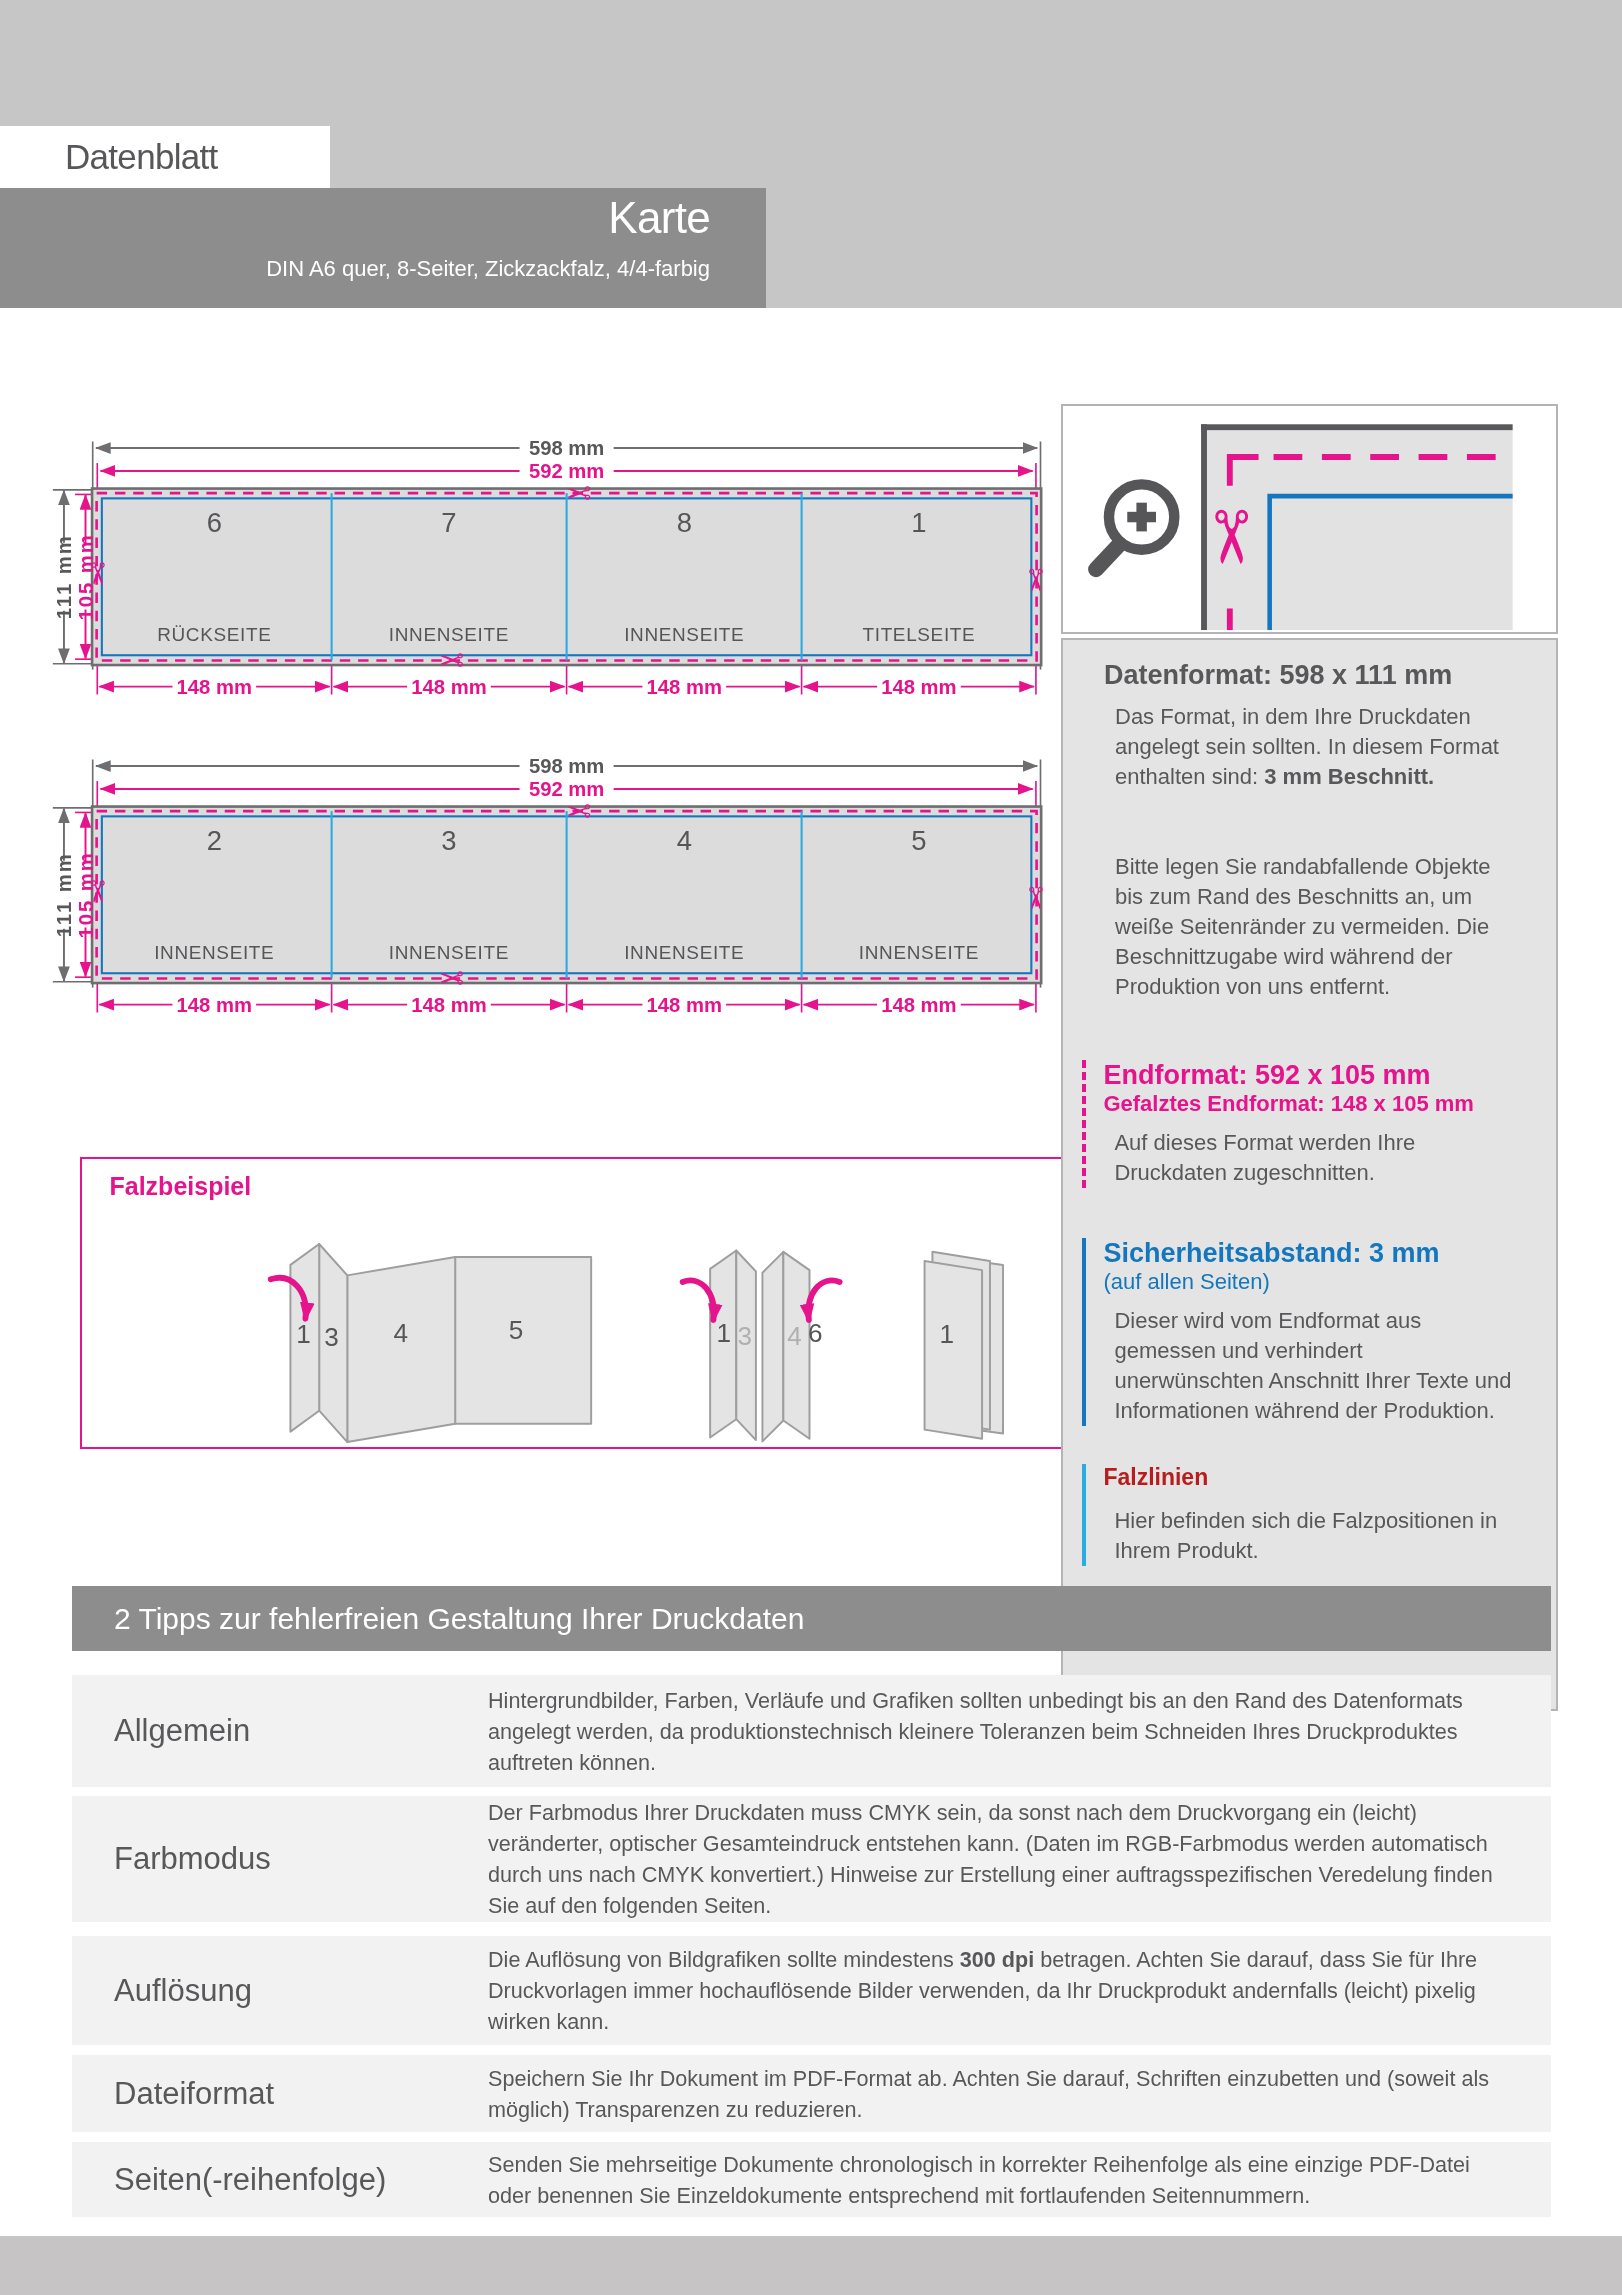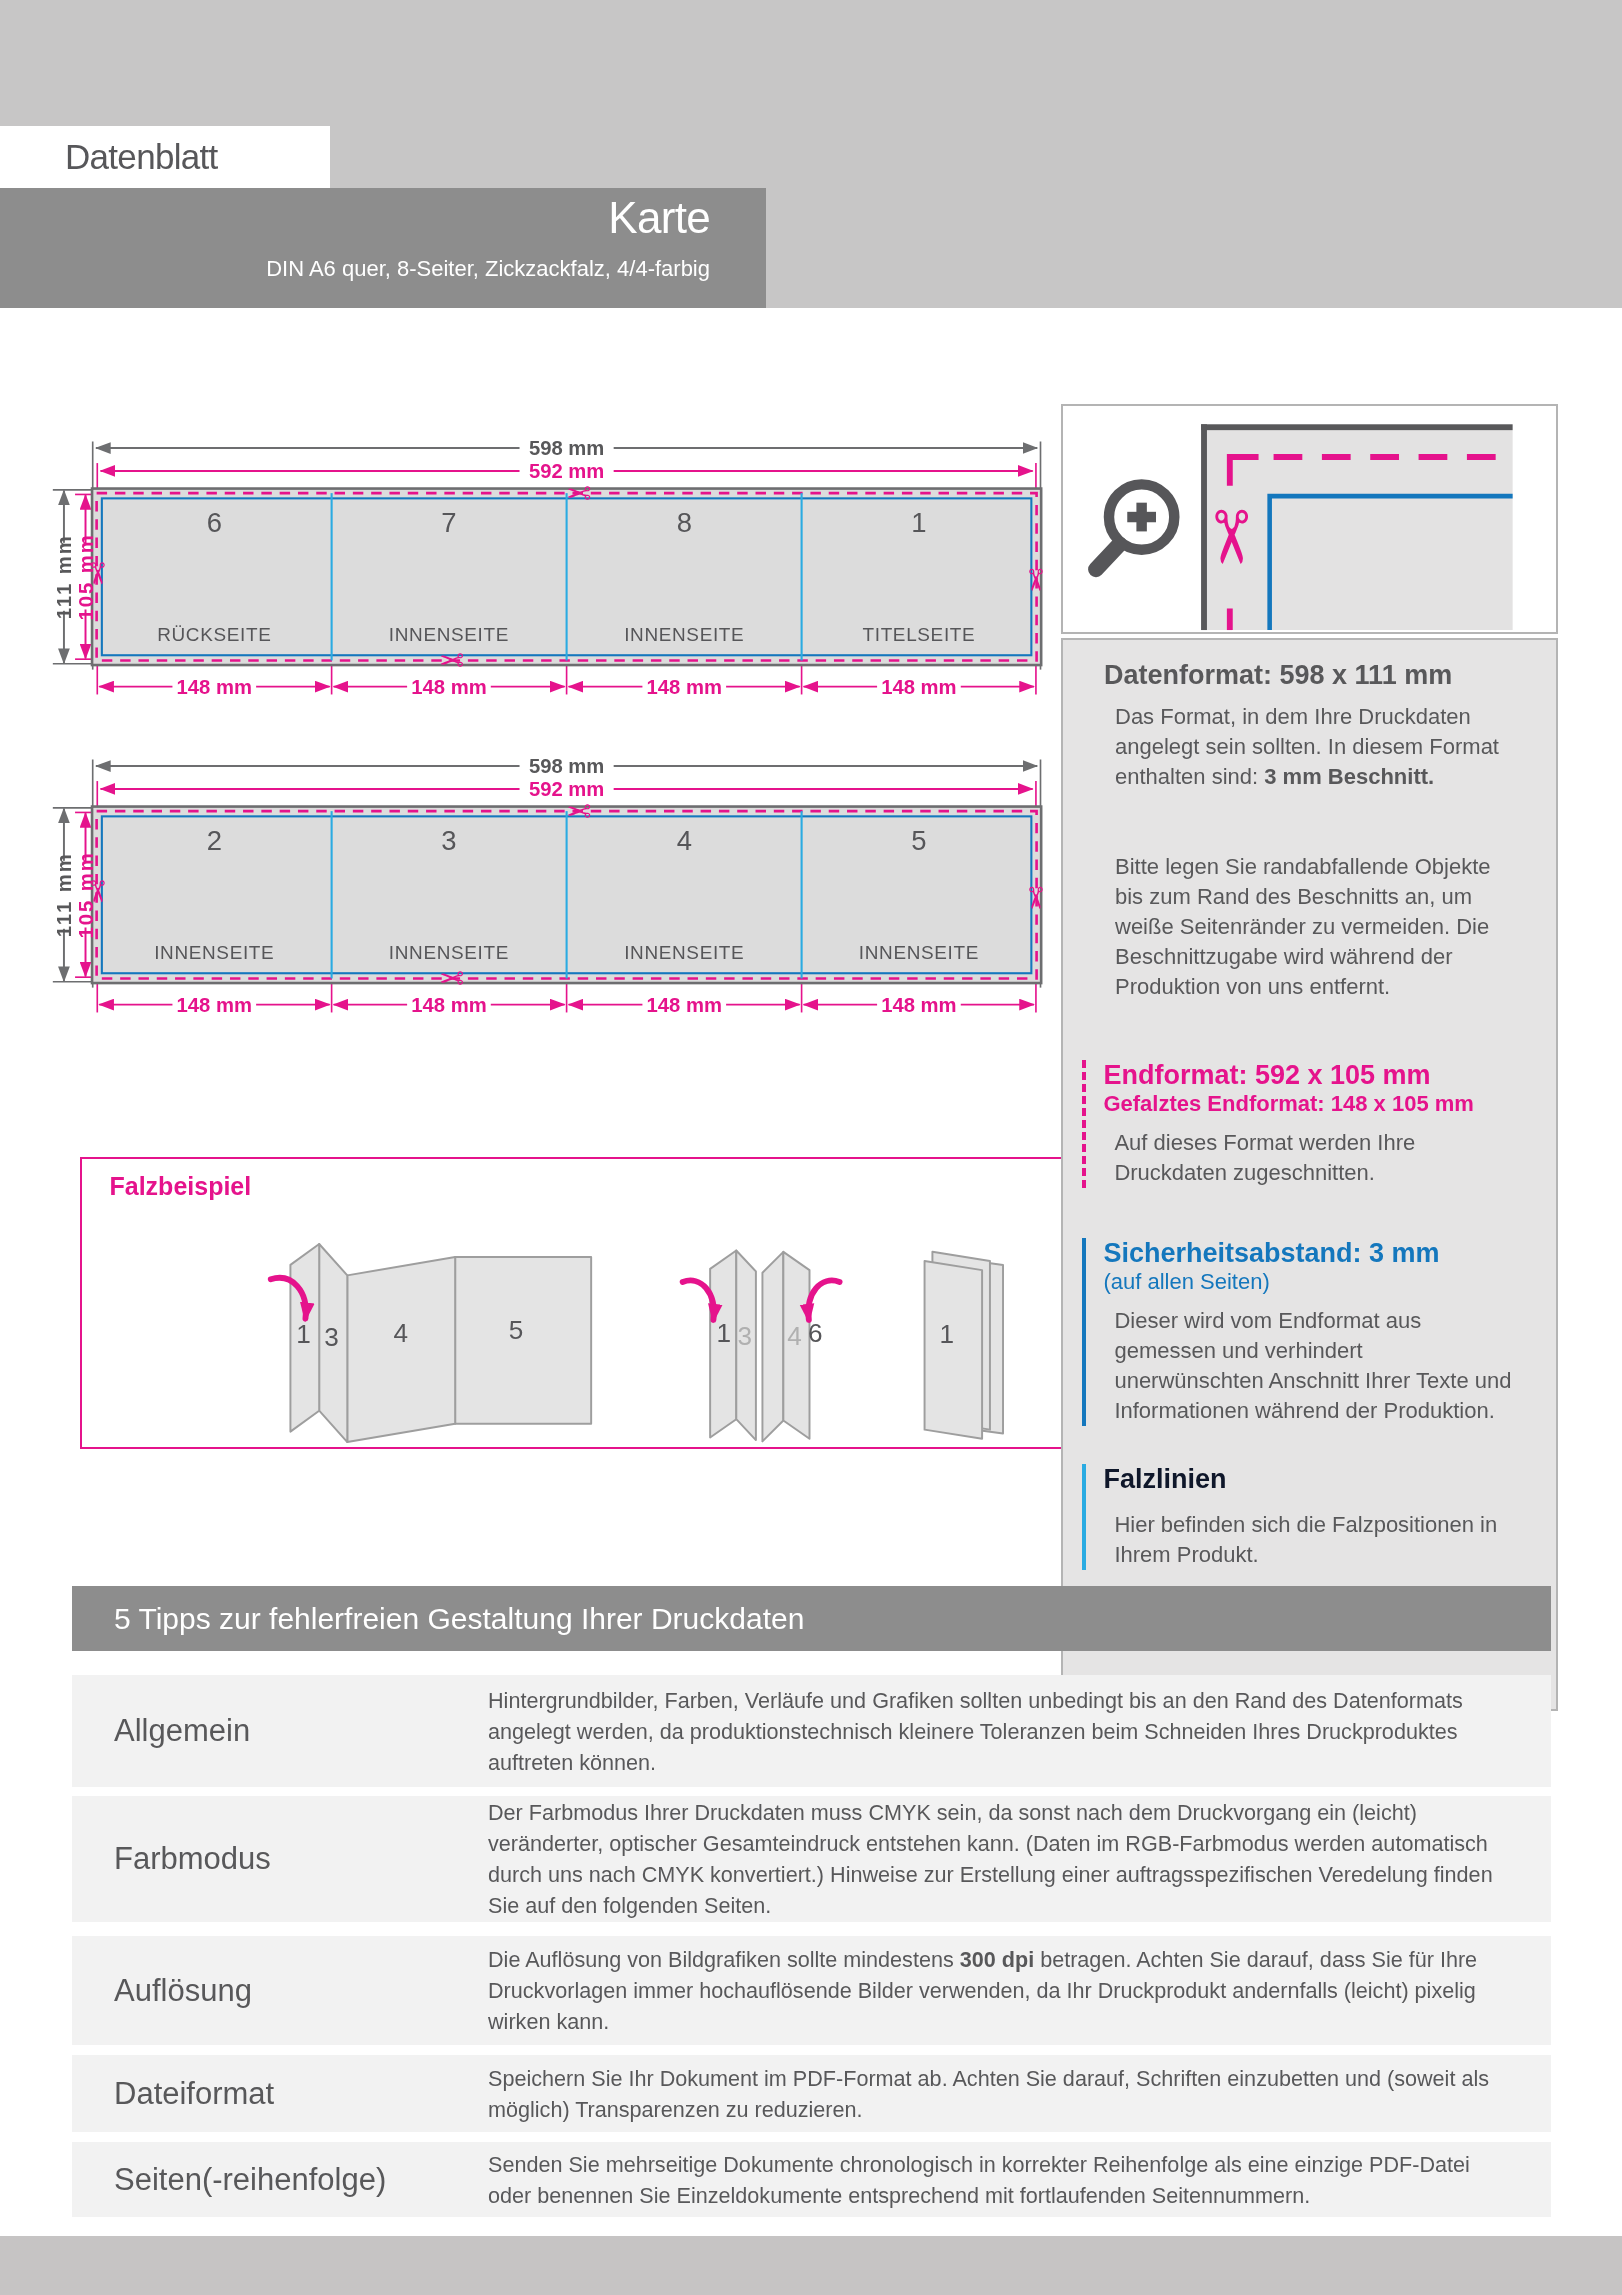--- a/index.html
+++ b/index.html
@@ -34,21 +34,21 @@
   .ip-h{font-size:27px;font-weight:bold;color:#58585a;margin:0 0 7.9px 0;}
   .ip-p{font-size:22px;line-height:30px;color:#58585a;margin:11px;}
   .blk{margin-left:-21.6px;padding-left:17px;}
   .blk-end{border-left:4.6px dashed #e5138c;margin-top:58px;}
   .blk-safe{border-left:4.6px solid #1477bd;margin-top:50px;}
   .blk-fold{border-left:4.6px solid #2aabe2;margin-top:38px;}
   .ip-h-m{font-size:27px;font-weight:bold;color:#e5138c;margin:0;}
   .ip-sub-m{font-size:22px;font-weight:bold;color:#e5138c;margin:0 0 5.2px 0;}
   .ip-h-b{font-size:27px;font-weight:bold;color:#1477bd;margin:0;}
   .ip-sub-b{font-size:22px;color:#1477bd;margin:0 0 3.9px 0;}
-  .ip-h-c{font-size:27px;font-weight:bold;color:#0f172a;margin:0 0 15px 0;}
+  .ip-h-c{font-size:23px;font-weight:bold;color:#b91c1c;margin:0 0 15px 0;}
   
   .tips-header{left:72px;top:1586px;width:1479px;height:65px;background:#8d8d8d;}
   .tips-header span{display:block;padding-left:42px;line-height:65px;font-size:30px;color:#ffffff;}
   .tip-row{left:72px;width:1479px;background:#f2f2f2;display:flex;align-items:center;box-sizing:border-box;}
   .tip-label{flex:0 0 416px;padding-left:42px;font-size:31px;color:#58585a;box-sizing:border-box;}
   .tip-text{width:1008px;font-size:21.6px;line-height:31px;color:#58585a;}
   .footer-band{left:0;top:2236px;width:1623px;height:60px;background:#c6c4c4;}
   b{font-weight:bold;}
 </style>
 </head>
@@ -302,21 +302,21 @@
     <p class="ip-p">Dieser wird vom Endformat aus gemessen und verhindert unerwünschten Anschnitt Ihrer Texte und Informationen während der Produktion.</p>
   </div>
 
   <div class="blk blk-fold">
     <p class="ip-h-c">Falzlinien</p>
     <p class="ip-p">Hier befinden sich die Falzpositionen in Ihrem Produkt.</p>
   </div>
 </div>
 
 <div class="abs tips-header">
-  <span>5 Tipps zur fehlerfreien Gestaltung Ihrer Druckdaten</span>
+  <span>2 Tipps zur fehlerfreien Gestaltung Ihrer Druckdaten</span>
 </div>
 
 <div class="abs tip-row" style="top:1675px;height:112px">
   <div class="tip-label">Allgemein</div>
   <div class="tip-text">Hintergrundbilder, Farben, Verläufe und Grafiken sollten unbedingt bis an den Rand des Datenformats angelegt werden, da produktionstechnisch kleinere Toleranzen beim Schneiden Ihres Druckproduktes auftreten können.</div>
 </div>
 <div class="abs tip-row" style="top:1796px;height:126px">
   <div class="tip-label">Farbmodus</div>
   <div class="tip-text">Der Farbmodus Ihrer Druckdaten muss CMYK sein, da sonst nach dem Druckvorgang ein (leicht) veränderter, optischer Gesamteindruck entstehen kann. (Daten im RGB-Farbmodus werden automatisch durch uns nach CMYK konvertiert.) Hinweise zur Erstellung einer auftragsspezifischen Veredelung finden Sie auf den folgenden Seiten.</div>
 </div>

